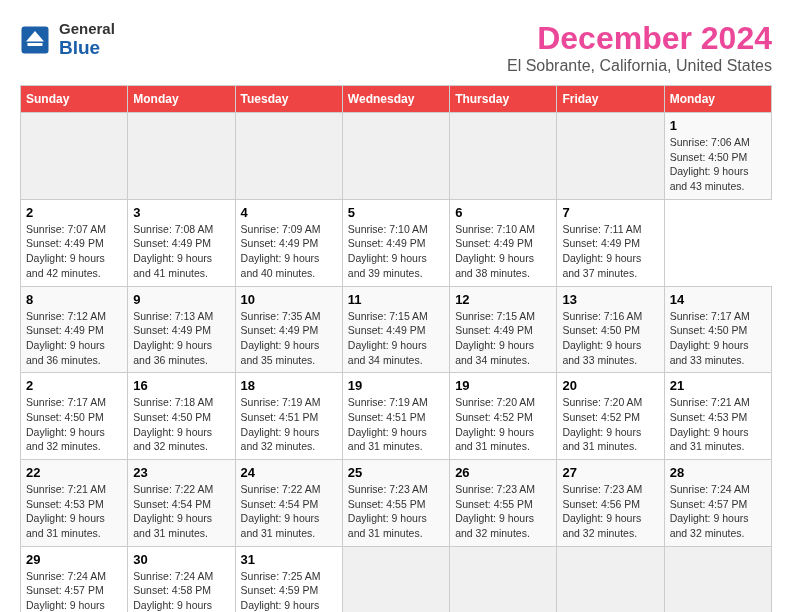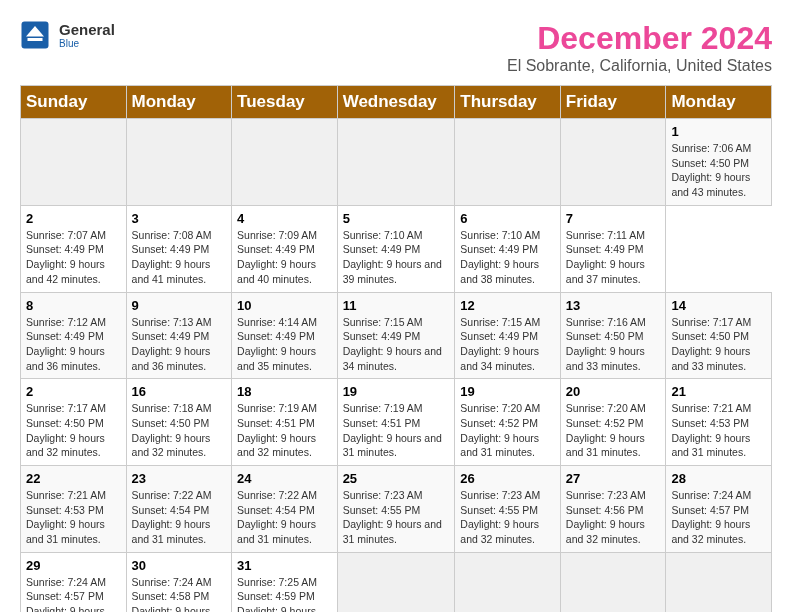--- a/index.html
+++ b/index.html
@@ -36,25 +36,25 @@
     .subtitle {
       font-size: 16px;
       color: #555;
     }
     table {
       width: 100%;
       border-collapse: collapse;
       font-size: 11px;
     }
     thead tr th {
-      background-color: #a16207;
+      background-color: #ef4444;
       color: #fff;
       padding: 6px 5px;
       text-align: left;
-      font-size: 17px;
+      font-size: 12px;
       font-weight: bold;
       border: 1px solid #ccc;
     }
     tbody tr td {
       border: 1px solid #ccc;
       padding: 5px 5px;
       vertical-align: top;
       background: #fff;
       min-width: 90px;
     }
@@ -81,21 +81,21 @@
 
 <div class="header-section">
   <div class="logo">
     <svg class="logo-icon" viewBox="0 0 40 40">
       <rect x="2" y="2" width="36" height="36" rx="4" fill="#1a5fa8"></rect>
       <polygon points="20,8 32,22 8,22" fill="#fff"></polygon>
       <rect x="10" y="24" width="20" height="4" fill="#fff"></rect>
     </svg>
     <div>
       <div style="font-size:15px;font-weight:bold;color:#333;">General</div>
-      <div style="font-size:10px;font-weight:normal;color:#1a5fa8;">Blue</div>
+      <div style="font-size:19px;font-weight:bold;color:#1a5fa8;">Blue</div>
     </div>
   </div>
   <div class="title-section">
     <div class="main-title">December 2024</div>
     <div class="subtitle">El Sobrante, California, United States</div>
   </div>
 </div>
 
 <table>
   <thead>
@@ -151,21 +151,21 @@
       <tr>
         <td><span class="day-num">8</span>
         <span class="day-info">Sunrise: 7:12 AM</span><br>
         <span class="day-info">Sunset: 4:49 PM</span><br>
         <span class="day-info">Daylight: 9 hours and 36 minutes.</span></td>
         <td><span class="day-num">9</span>
         <span class="day-info">Sunrise: 7:13 AM</span><br>
         <span class="day-info">Sunset: 4:49 PM</span><br>
         <span class="day-info">Daylight: 9 hours and 36 minutes.</span></td>
         <td><span class="day-num">10</span>
-        <span class="day-info">Sunrise: 4:14 AM</span><br>
+        <span class="day-info">Sunrise: 7:35 AM</span><br>
         <span class="day-info">Sunset: 4:49 PM</span><br>
         <span class="day-info">Daylight: 9 hours and 35 minutes.</span></td>
         <td><span class="day-num">11</span>
         <span class="day-info">Sunrise: 7:15 AM</span><br>
         <span class="day-info">Sunset: 4:49 PM</span><br>
         <span class="day-info">Daylight: 9 hours and 34 minutes.</span></td>
         <td><span class="day-num">12</span>
         <span class="day-info">Sunrise: 7:15 AM</span><br>
         <span class="day-info">Sunset: 4:49 PM</span><br>
         <span class="day-info">Daylight: 9 hours and 34 minutes.</span></td>

